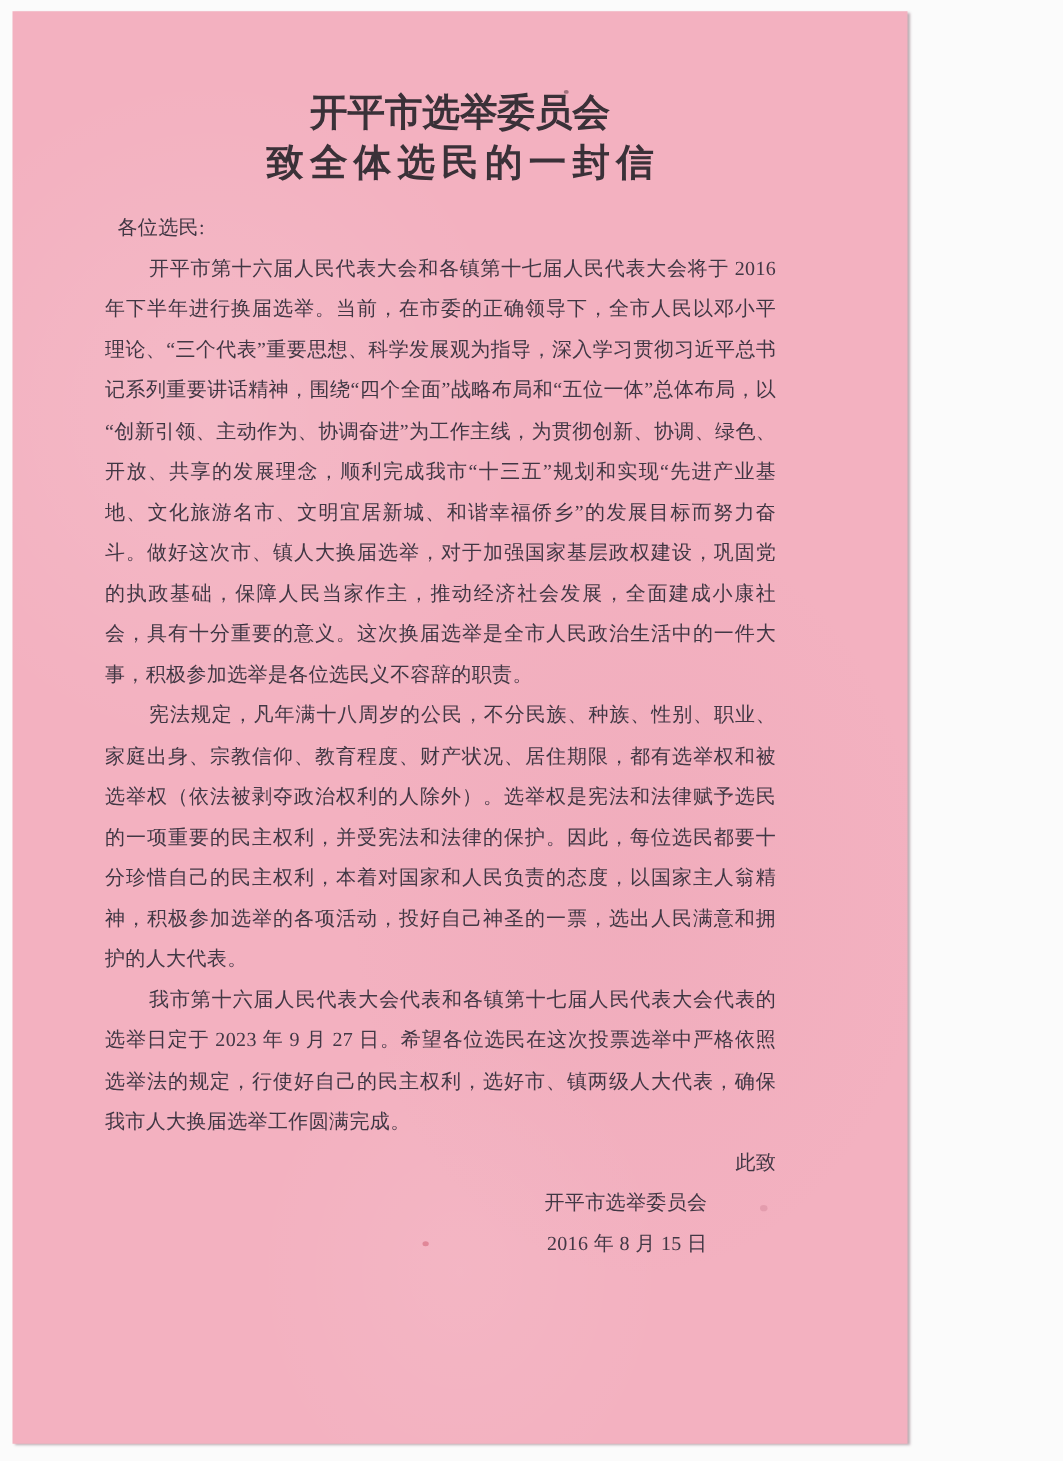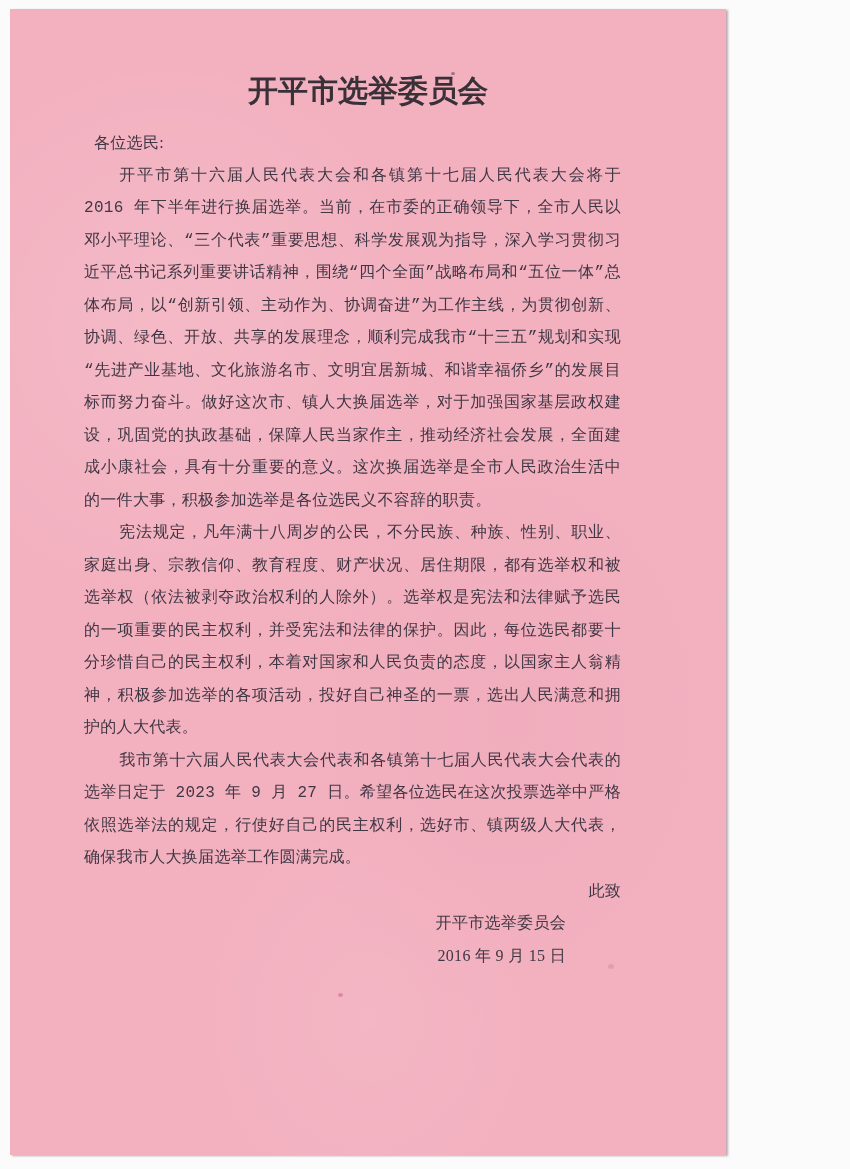--- a/index.html
+++ b/index.html
@@ -50,21 +50,20 @@
     letter-spacing: 0.3px;
     color: #413744;
   }
   .salutation {
     margin: 0 0 0 10px;
   }
   .para {
     margin: 0;
     text-align: justify;
     text-indent: 2.2em;
-    font-family: Liberation Mono, monospace;
   }
   .closing-cizhi {
     margin: 0;
     text-indent: 2.2em;
     text-align: right;
   }
   .closing-jingli {
     margin: 0;
   }
   .signature-block {
@@ -95,35 +94,36 @@
     background: rgba(200,120,140,0.35);
   }
 </style>
 </head>
 <body>
 
 <div class="paper">
 
   <div class="title-block">
     <p class="title-line">开平市选举委员会</p>
+    <p class="title-line spaced">致全体选民的一封信</p>
   </div>
 
   <div class="letter-body">
     <p class="salutation">各位选民:</p>
 
     <p class="para">开平市第十六届人民代表大会和各镇第十七届人民代表大会将于 2016 年下半年进行换届选举。当前，在市委的正确领导下，全市人民以邓小平理论、“三个代表”重要思想、科学发展观为指导，深入学习贯彻习近平总书记系列重要讲话精神，围绕“四个全面”战略布局和“五位一体”总体布局，以“创新引领、主动作为、协调奋进”为工作主线，为贯彻创新、协调、绿色、开放、共享的发展理念，顺利完成我市“十三五”规划和实现“先进产业基地、文化旅游名市、文明宜居新城、和谐幸福侨乡”的发展目标而努力奋斗。做好这次市、镇人大换届选举，对于加强国家基层政权建设，巩固党的执政基础，保障人民当家作主，推动经济社会发展，全面建成小康社会，具有十分重要的意义。这次换届选举是全市人民政治生活中的一件大事，积极参加选举是各位选民义不容辞的职责。</p>
 
     <p class="para">宪法规定，凡年满十八周岁的公民，不分民族、种族、性别、职业、家庭出身、宗教信仰、教育程度、财产状况、居住期限，都有选举权和被选举权（依法被剥夺政治权利的人除外）。选举权是宪法和法律赋予选民的一项重要的民主权利，并受宪法和法律的保护。因此，每位选民都要十分珍惜自己的民主权利，本着对国家和人民负责的态度，以国家主人翁精神，积极参加选举的各项活动，投好自己神圣的一票，选出人民满意和拥护的人大代表。</p>
 
     <p class="para">我市第十六届人民代表大会代表和各镇第十七届人民代表大会代表的选举日定于 2023 年 9 月 27 日。希望各位选民在这次投票选举中严格依照选举法的规定，行使好自己的民主权利，选好市、镇两级人大代表，确保我市人大换届选举工作圆满完成。</p>
 
     <p class="closing-cizhi">此致</p>
 
     <div class="signature-block">
       <p class="signature-line">开平市选举委员会</p>
-      <p class="signature-line">2016 年 9 月 15 日</p>
+      <p class="signature-line">2016 年 8 月 15 日</p>
     </div>
   </div>
 
   <div class="speck speck-1"></div>
   <div class="speck speck-2"></div>
   <div class="speck speck-3"></div>
 </div>
 
 </body></html>

